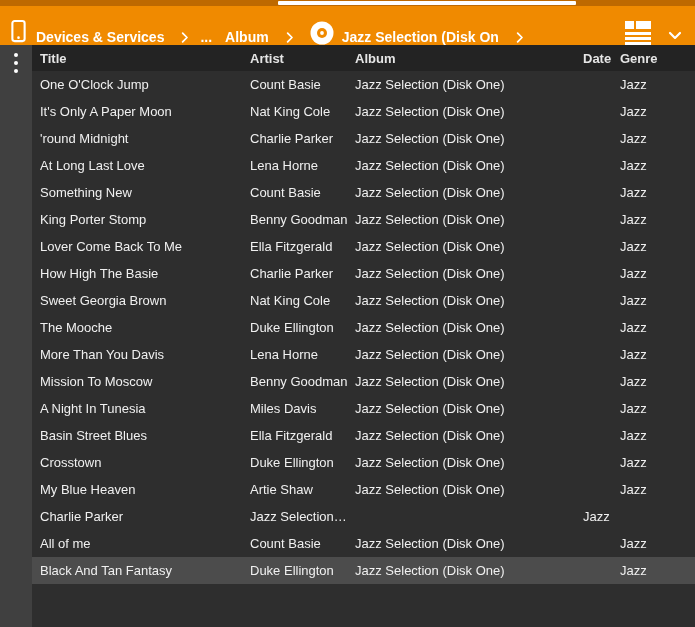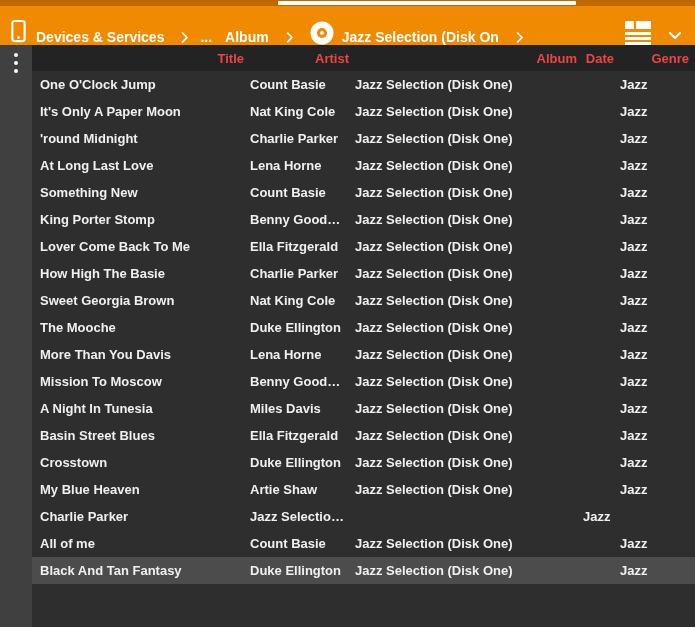--- a/index.html
+++ b/index.html
@@ -50,24 +50,24 @@
   .gutter{
     width:32px;background:var(--gutter-bg);flex:0 0 32px;
     display:flex;justify-content:center;
   }
   .kebab{display:flex;flex-direction:column;align-items:center;gap:4px;
     padding-top:8px;height:28px;cursor:pointer;}
   .kebab i{width:4px;height:4px;border-radius:50%;background:#fff;}
   .tablewrap{flex:1 1 auto;display:flex;flex-direction:column;}
   .thead,.row{
     display:grid;grid-template-columns:210px 105px 228px 37px 1fr;
-    align-items:center;padding-left:8px;font-weight:bold;
+    align-items:center;padding-left:8px;
   }
   .thead{height:26px;background:var(--table-header-bg);font-size:13px;font-weight:700;}
-  .thead .cell{color:#ef4444;text-align:right;}
+  .thead .cell{color:#e5e5e5;}
   .row{height:27px;font-size:13px;color:var(--row-text);}
   .row.selected{background:var(--selected-row-bg);}
   .cell{overflow:hidden;white-space:nowrap;text-overflow:ellipsis;padding-right:6px;}
 </style>
 </head>
 <body>
 
 <div class="app">
 
   <div class="top-strip">

